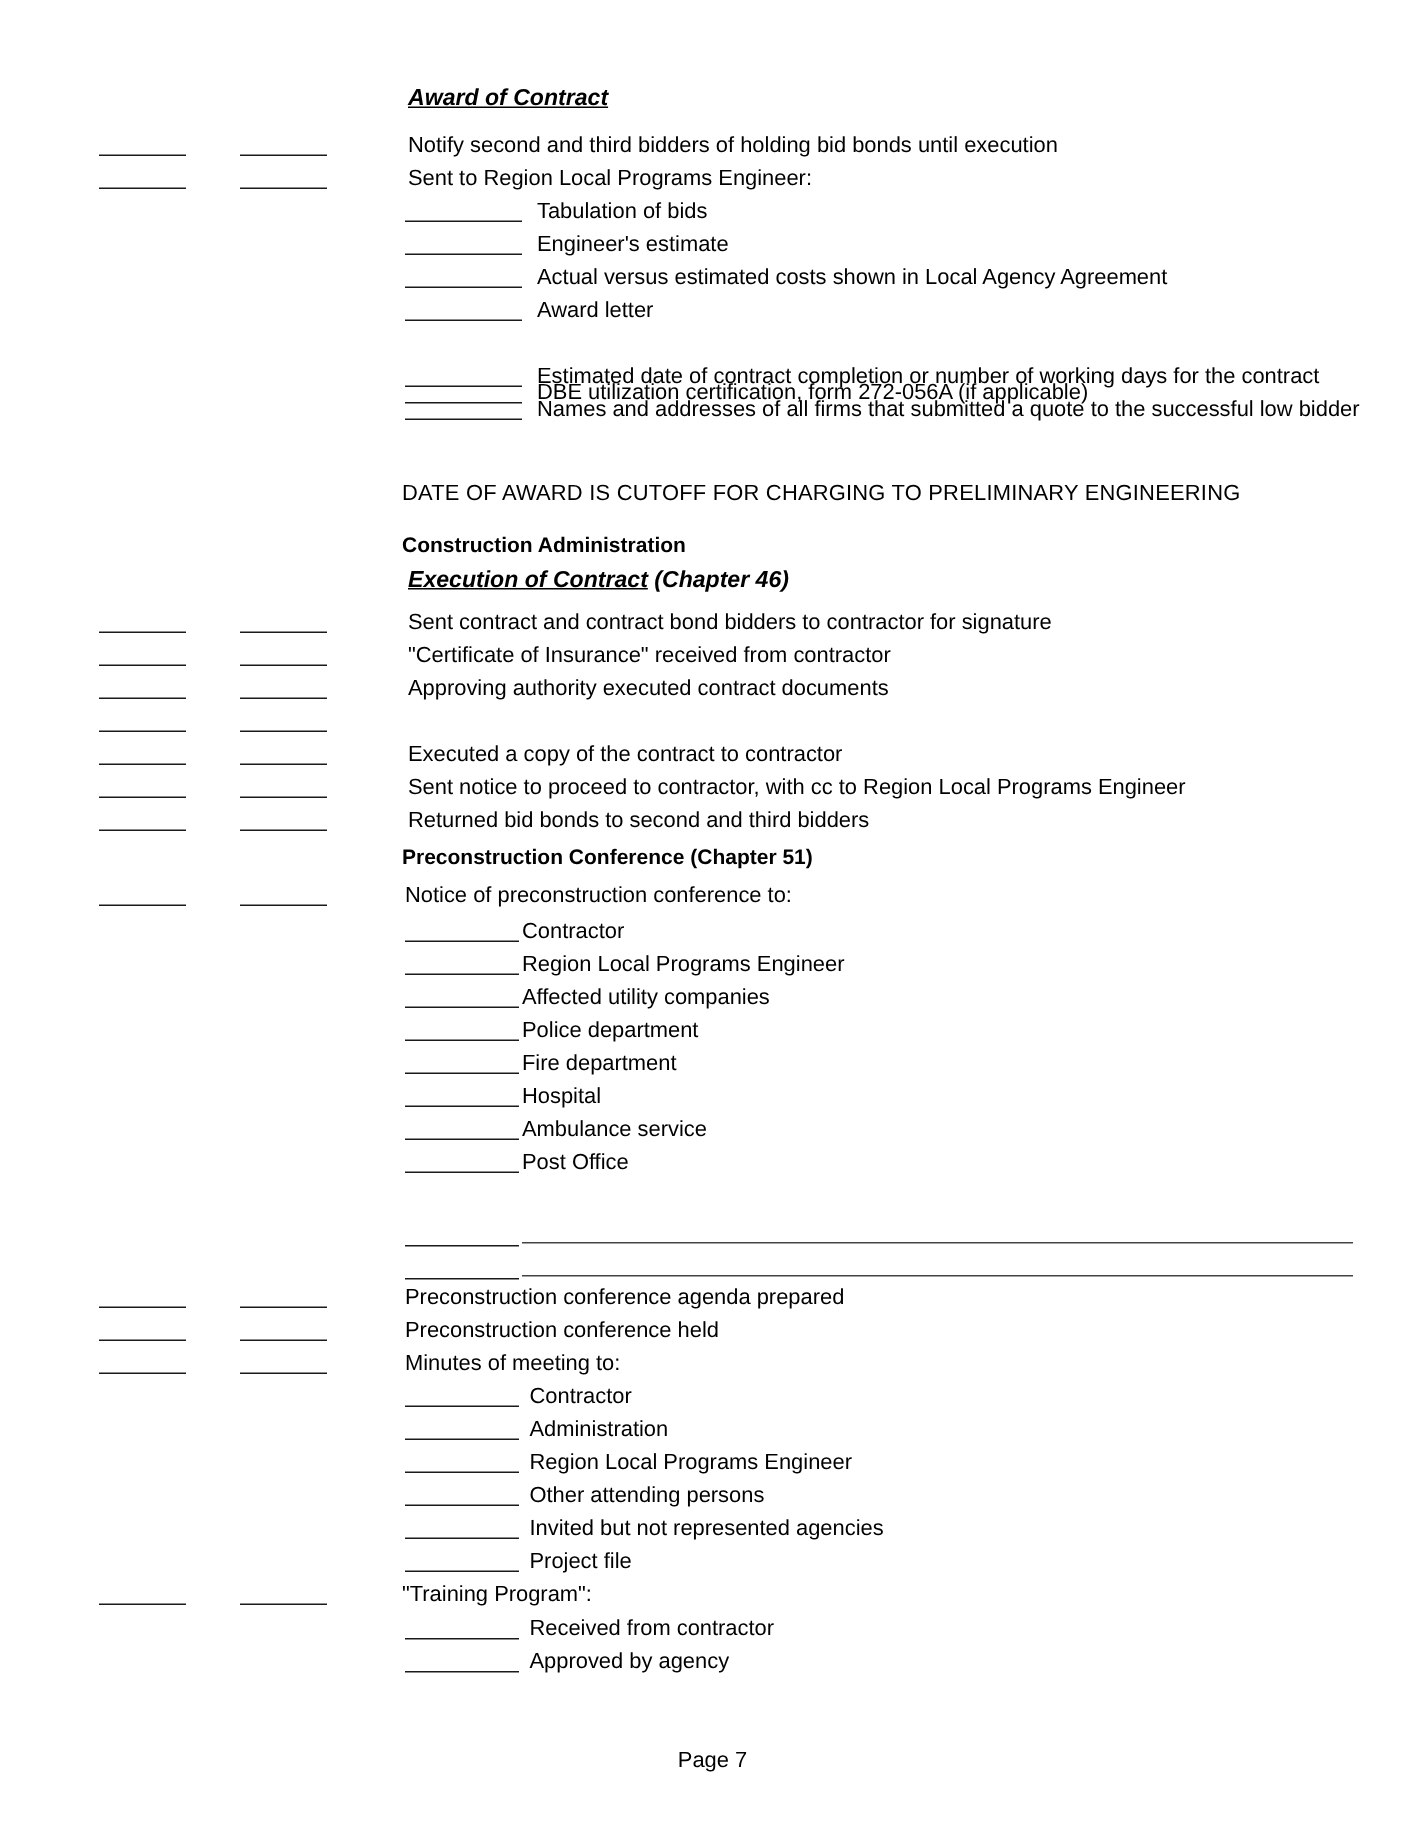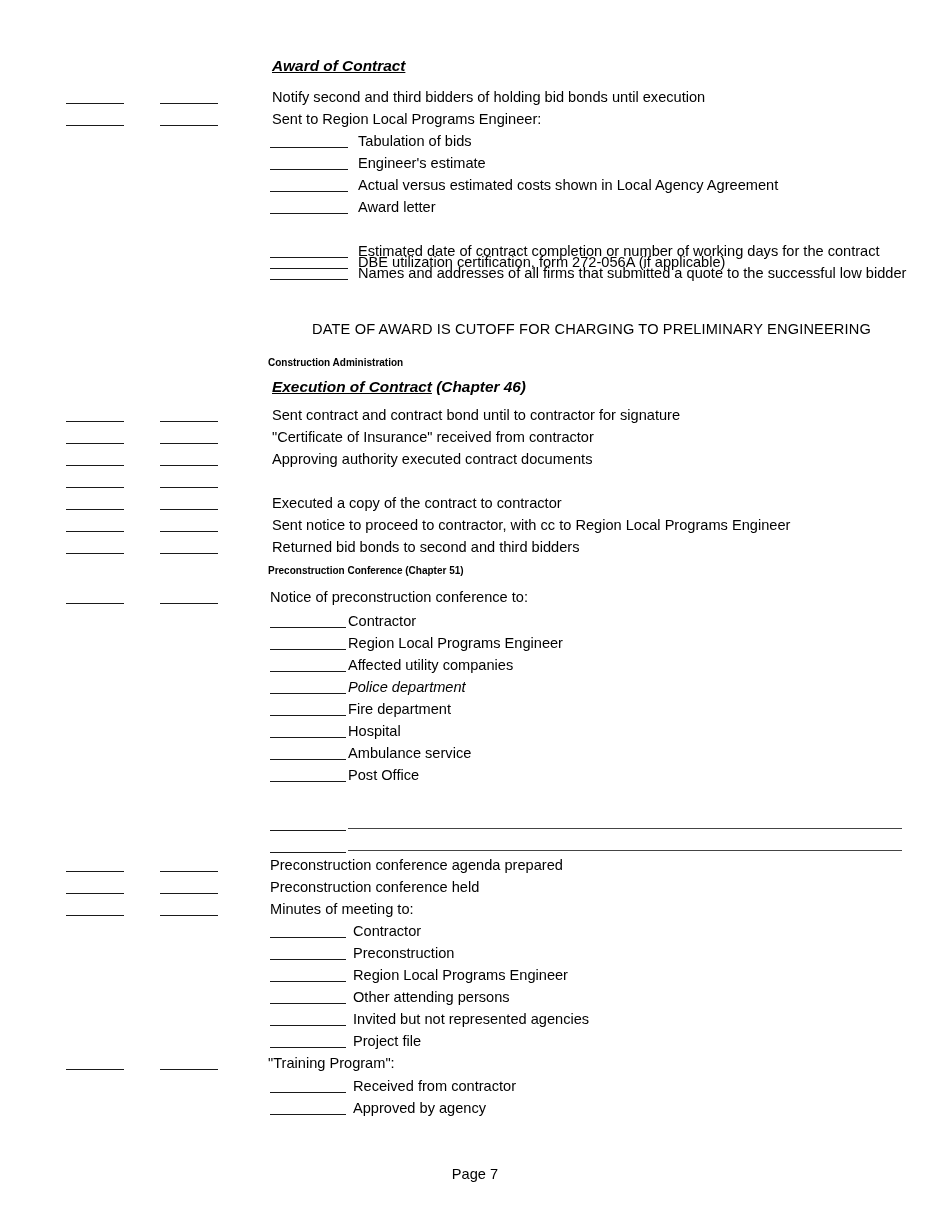--- a/index.html
+++ b/index.html
@@ -67,21 +67,21 @@
   .txt.sub3     { left: 353px; }
 
   .hd-bold-ital-ul {
     font-weight: bold;
     font-style: italic;
     text-decoration: underline;
     font-size: 15.4px;
   }
   .hd-bold {
     font-weight: bold;
-    font-size: 10px;
+    font-size: 14px;
   }
   .hd-bold-ital {
     font-weight: bold;
     font-style: italic;
     font-size: 15.4px;
   }
   .caps {
     font-size: 14.6px;
     letter-spacing: 0.15px;
   }
@@ -139,35 +139,35 @@
   <div class="row" style="top:239px;">
     <span class="subrule" style="left:270px;width:78px;"></span>
     <span class="txt sub">Estimated date of contract completion or number of working days for the contract</span>
   </div>
   <div class="row" style="top:261px;">
     <span class="subrule" style="left:270px;width:78px;"></span>
     <span class="txt sub">Names and addresses of all firms that submitted a quote to the successful low bidder</span>
   </div>
 
   <div class="row" style="top:317px;">
-    <span class="txt caps" style="left:268px;margin-left:44px;">DATE OF AWARD IS CUTOFF FOR CHARGING TO PRELIMINARY ENGINEERING</span>
+    <span class="txt caps" style="left:268px;">DATE OF AWARD IS CUTOFF FOR CHARGING TO PRELIMINARY ENGINEERING</span>
   </div>
 
   <div class="row" style="top:351px;">
     <span class="txt hd-bold" style="left:268px;">Construction Administration</span>
   </div>
 
   <div class="row" style="top:375px;">
     <span class="txt" style="left:272px;"><span class="hd-bold-ital-ul">Execution of Contract</span><span class="hd-bold-ital"> (Chapter 46)</span></span>
   </div>
 
   <div class="row" style="top:403px;">
     <span class="chk c1"></span>
     <span class="chk c2"></span>
-    <span class="txt">Sent contract and contract bond until to contractor for signature</span>
+    <span class="txt">Sent contract and contract bond bidders to contractor for signature</span>
   </div>
   <div class="row" style="top:425px;">
     <span class="chk c1"></span>
     <span class="chk c2"></span>
     <span class="txt">"Certificate of Insurance" received from contractor</span>
   </div>
   <div class="row" style="top:447px;">
     <span class="chk c1"></span>
     <span class="chk c2"></span>
     <span class="txt">Approving authority executed contract documents</span>
@@ -207,21 +207,21 @@
     <span class="txt sub2">Contractor</span>
   </div>
   <div class="row" style="top:631px;">
     <span class="subrule" style="left:270px;width:76px;"></span>
     <span class="txt sub2">Region Local Programs Engineer</span>
   </div>
   <div class="row" style="top:653px;">
     <span class="subrule" style="left:270px;width:76px;"></span>
     <span class="txt sub2">Affected utility companies</span>
   </div>
-  <div class="row" style="top:675px;font-style:italic;">
+  <div class="row" style="top:675px;">
     <span class="subrule" style="left:270px;width:76px;"></span>
     <span class="txt sub2">Police department</span>
   </div>
   <div class="row" style="top:697px;">
     <span class="subrule" style="left:270px;width:76px;"></span>
     <span class="txt sub2">Fire department</span>
   </div>
   <div class="row" style="top:719px;">
     <span class="subrule" style="left:270px;width:76px;"></span>
     <span class="txt sub2">Hospital</span>
@@ -259,21 +259,21 @@
     <span class="chk c2"></span>
     <span class="txt" style="left:270px;">Minutes of meeting to:</span>
   </div>
 
   <div class="row" style="top:919px;">
     <span class="subrule" style="left:270px;width:76px;"></span>
     <span class="txt sub3">Contractor</span>
   </div>
   <div class="row" style="top:941px;">
     <span class="subrule" style="left:270px;width:76px;"></span>
-    <span class="txt sub3">Preconstruction</span>
+    <span class="txt sub3">Administration</span>
   </div>
   <div class="row" style="top:963px;">
     <span class="subrule" style="left:270px;width:76px;"></span>
     <span class="txt sub3">Region Local Programs Engineer</span>
   </div>
   <div class="row" style="top:985px;">
     <span class="subrule" style="left:270px;width:76px;"></span>
     <span class="txt sub3">Other attending persons</span>
   </div>
   <div class="row" style="top:1007px;">

